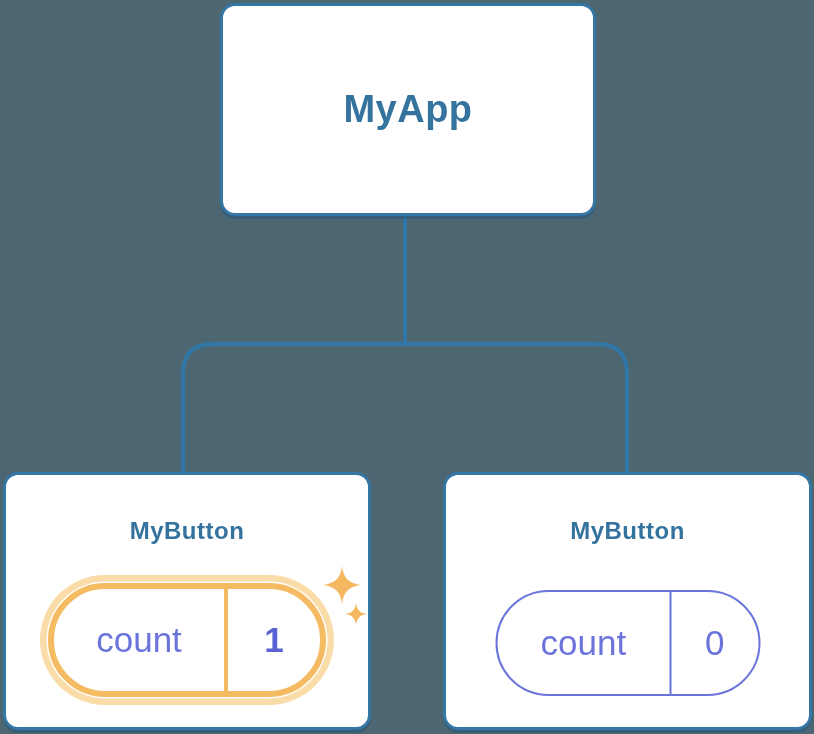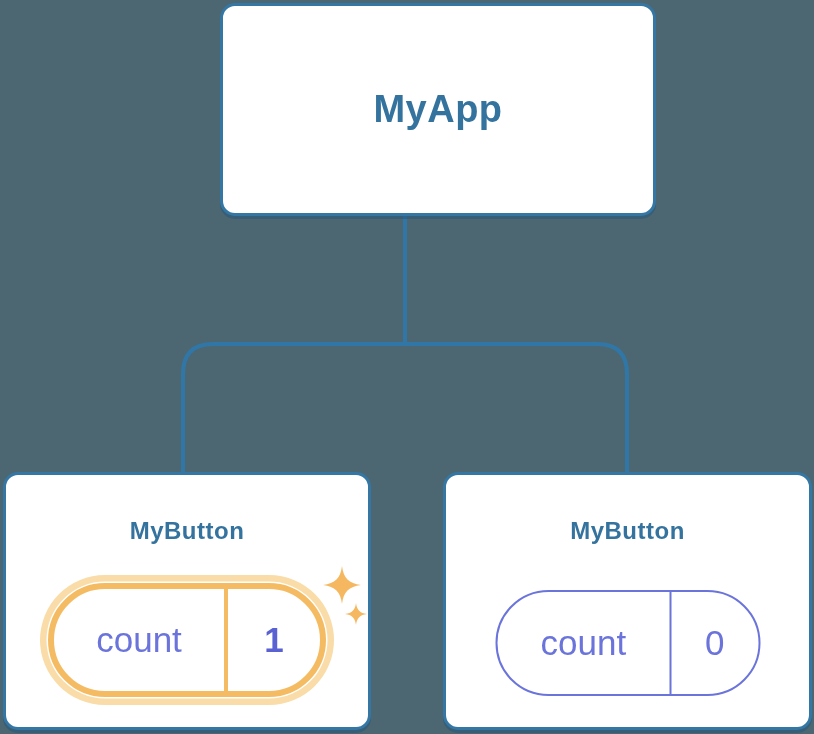--- a/index.html
+++ b/index.html
@@ -35,21 +35,21 @@
   }
   .card{
     position:absolute;
     background:var(--card-bg);
     border:3px solid var(--card-border);
     border-radius:15px;
     box-shadow:0 3px 0 rgba(38,88,122,.55);
     z-index:1;
   }
   .card-app{
-    left:220px;top:3px;width:436px;height:213px;
+    left:220px;top:3px;width:376px;height:213px;
     display:flex;align-items:center;justify-content:center;
   }
   .card-button{
     width:368px;height:258px;
   }
   .card-button-left{left:3px;top:472px;}
   .card-button-right{left:443px;top:472px;width:369px;}
   .app-label{
     color:var(--node-label);
     font-size:38px;font-weight:700;letter-spacing:.5px;

